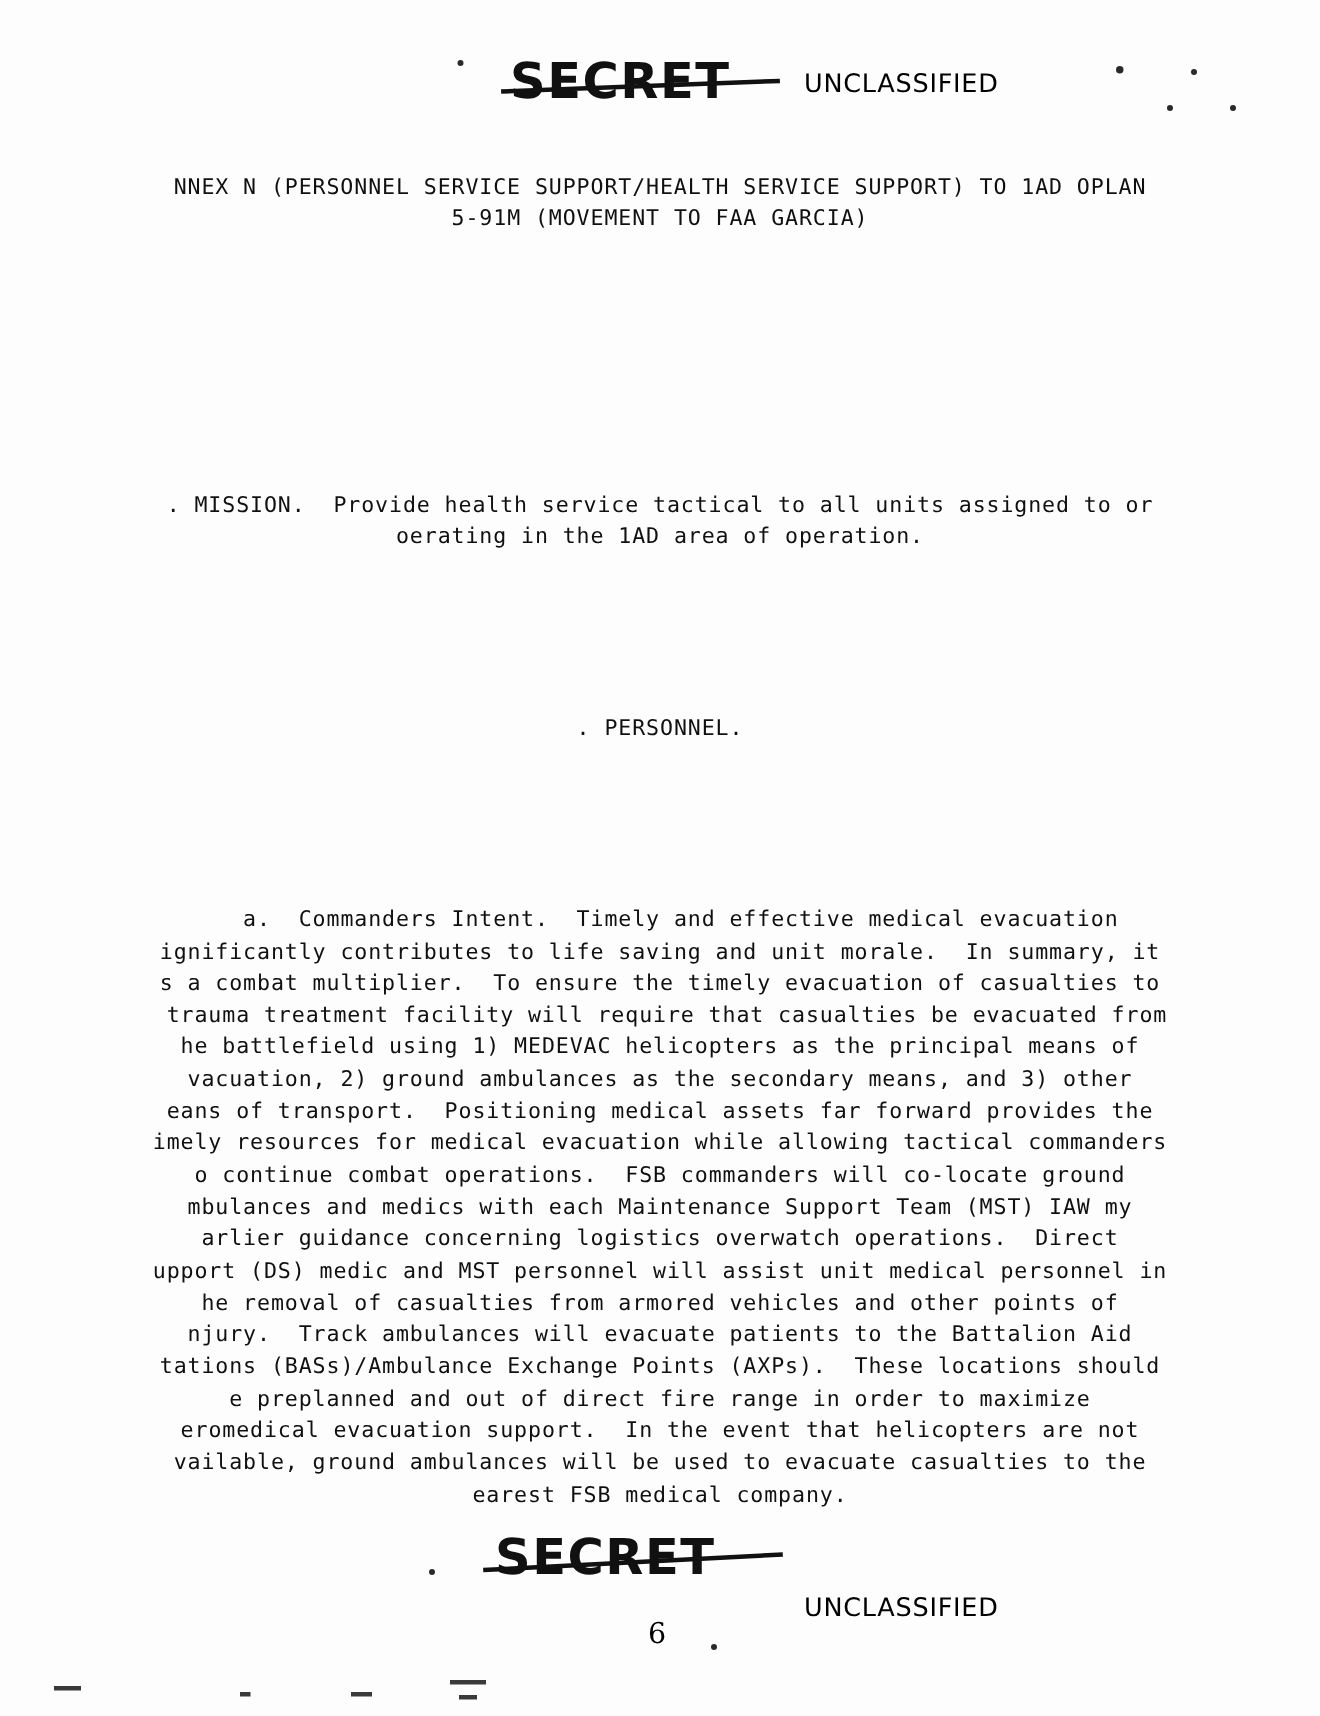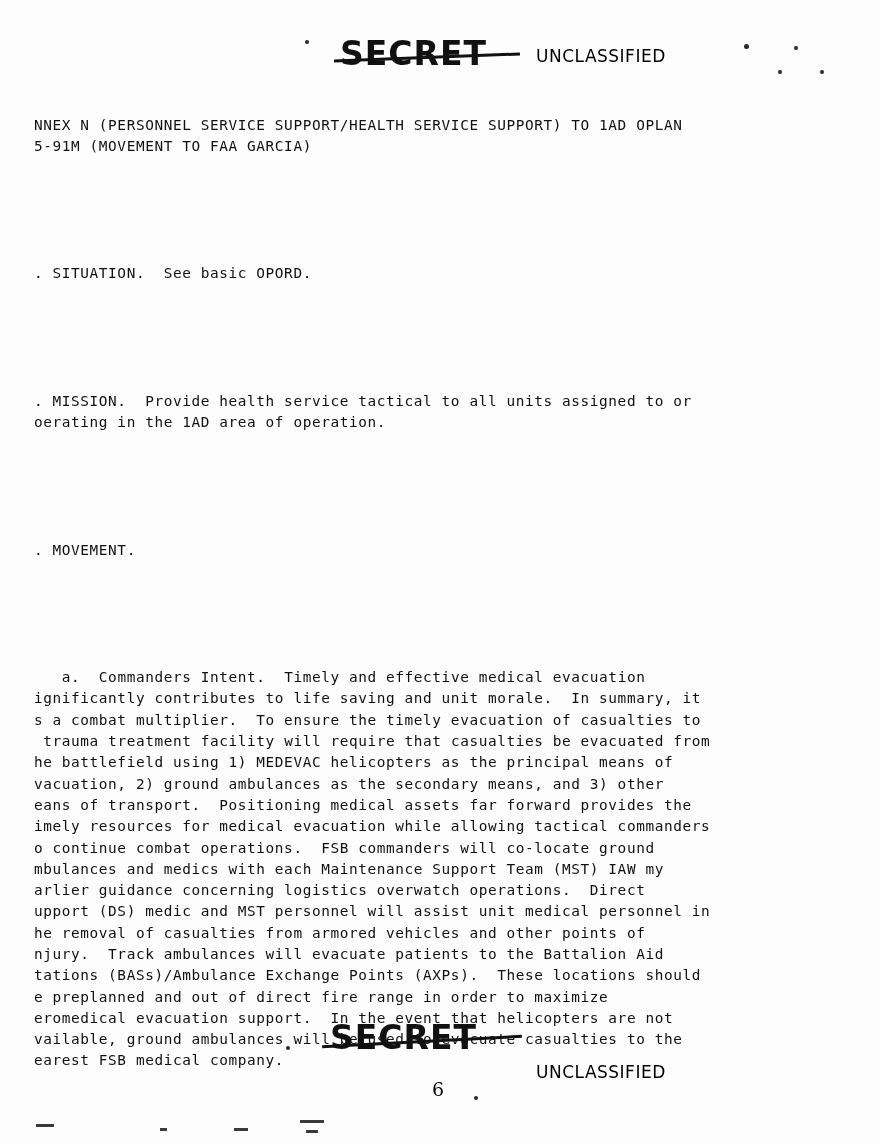--- a/index.html
+++ b/index.html
@@ -56,20 +56,21 @@
     width: 812px;
     font-size: 14.4px;
     line-height: 21.3px;
     letter-spacing: 0.6px;
     white-space: pre-wrap;
     color: #101010;
   }
   .para {
     margin: 0;
     white-space: pre-wrap;
+    text-align: center;
   }
   .gap {
     height: 21px;
   }
   
   .stamp-bottom {
     position: absolute;
     left: 330px;
     top: 1018px;
     font-family: "DejaVu Sans", "Liberation Sans", sans-serif;
@@ -122,26 +123,25 @@
     <span>SECRET</span>
     <span class="strike"></span>
   </div>
 
   <div class="unclass-top">UNCLASSIFIED</div>
 
   <div class="body-text">
     <p class="para">NNEX N (PERSONNEL SERVICE SUPPORT/HEALTH SERVICE SUPPORT) TO 1AD OPLAN
 5-91M (MOVEMENT TO FAA GARCIA)</p>
     <div class="gap"></div>
-    <p class="para">. SITUATION.  See basic OPORD.</p>
     <div class="gap"></div>
     <p class="para">. MISSION.  Provide health service tactical to all units assigned to or
 oerating in the 1AD area of operation.</p>
     <div class="gap"></div>
-    <p class="para">. MOVEMENT.</p>
+    <p class="para">. PERSONNEL.</p>
     <div class="gap"></div>
     <p class="para">   a.  Commanders Intent.  Timely and effective medical evacuation
 ignificantly contributes to life saving and unit morale.  In summary, it
 s a combat multiplier.  To ensure the timely evacuation of casualties to
  trauma treatment facility will require that casualties be evacuated from
 he battlefield using 1) MEDEVAC helicopters as the principal means of
 vacuation, 2) ground ambulances as the secondary means, and 3) other
 eans of transport.  Positioning medical assets far forward provides the
 imely resources for medical evacuation while allowing tactical commanders
 o continue combat operations.  FSB commanders will co-locate ground

